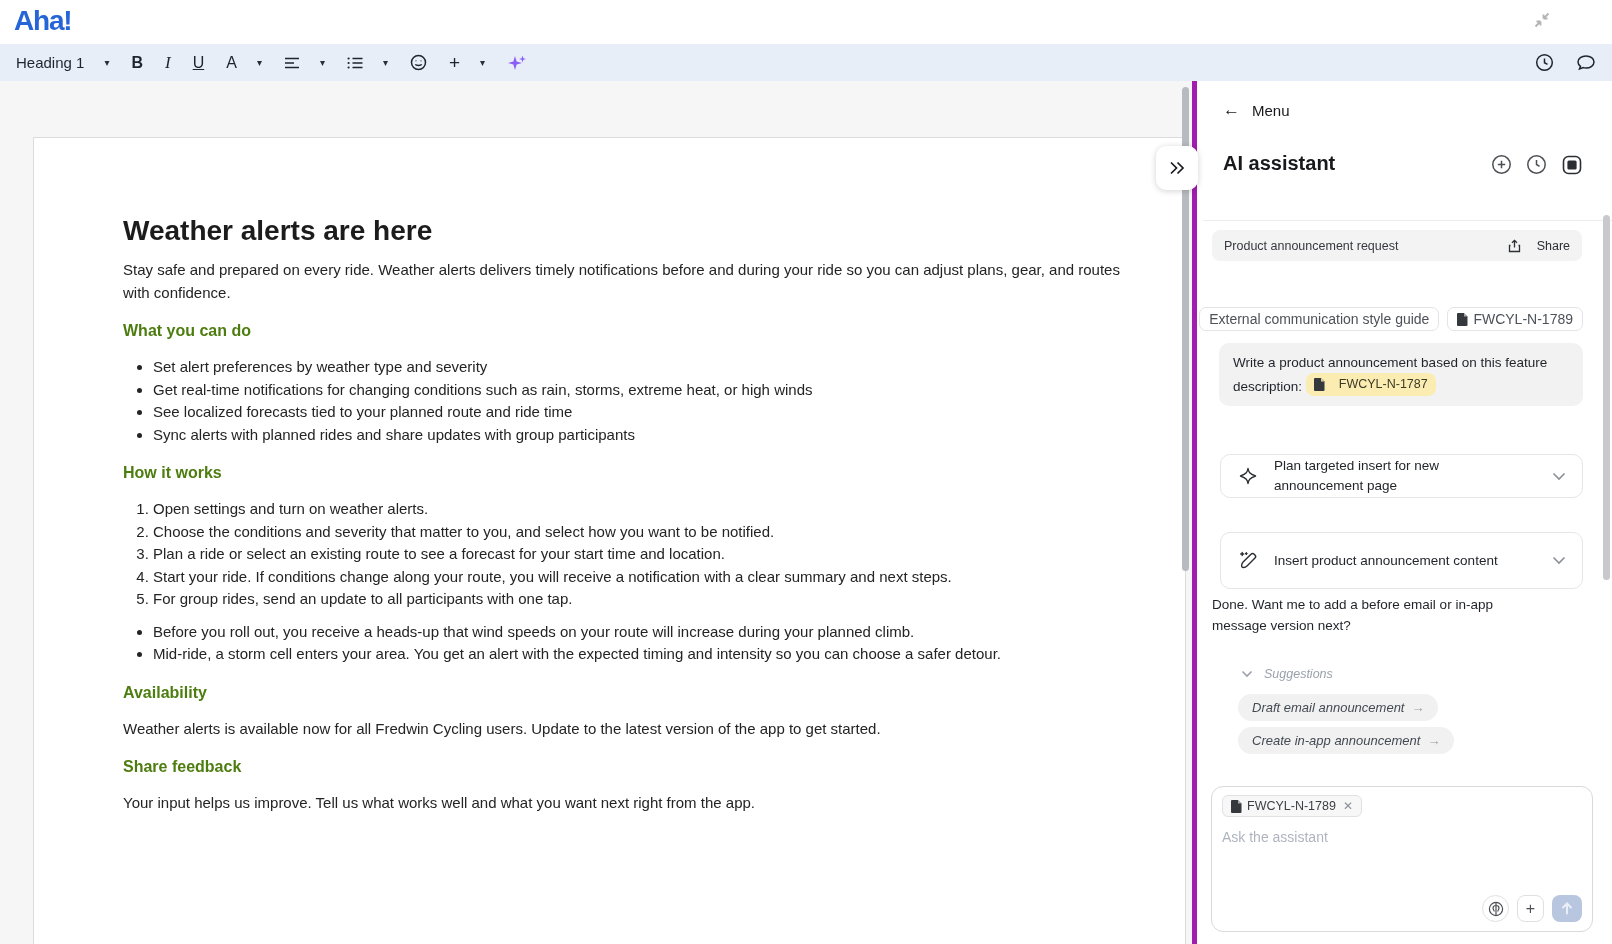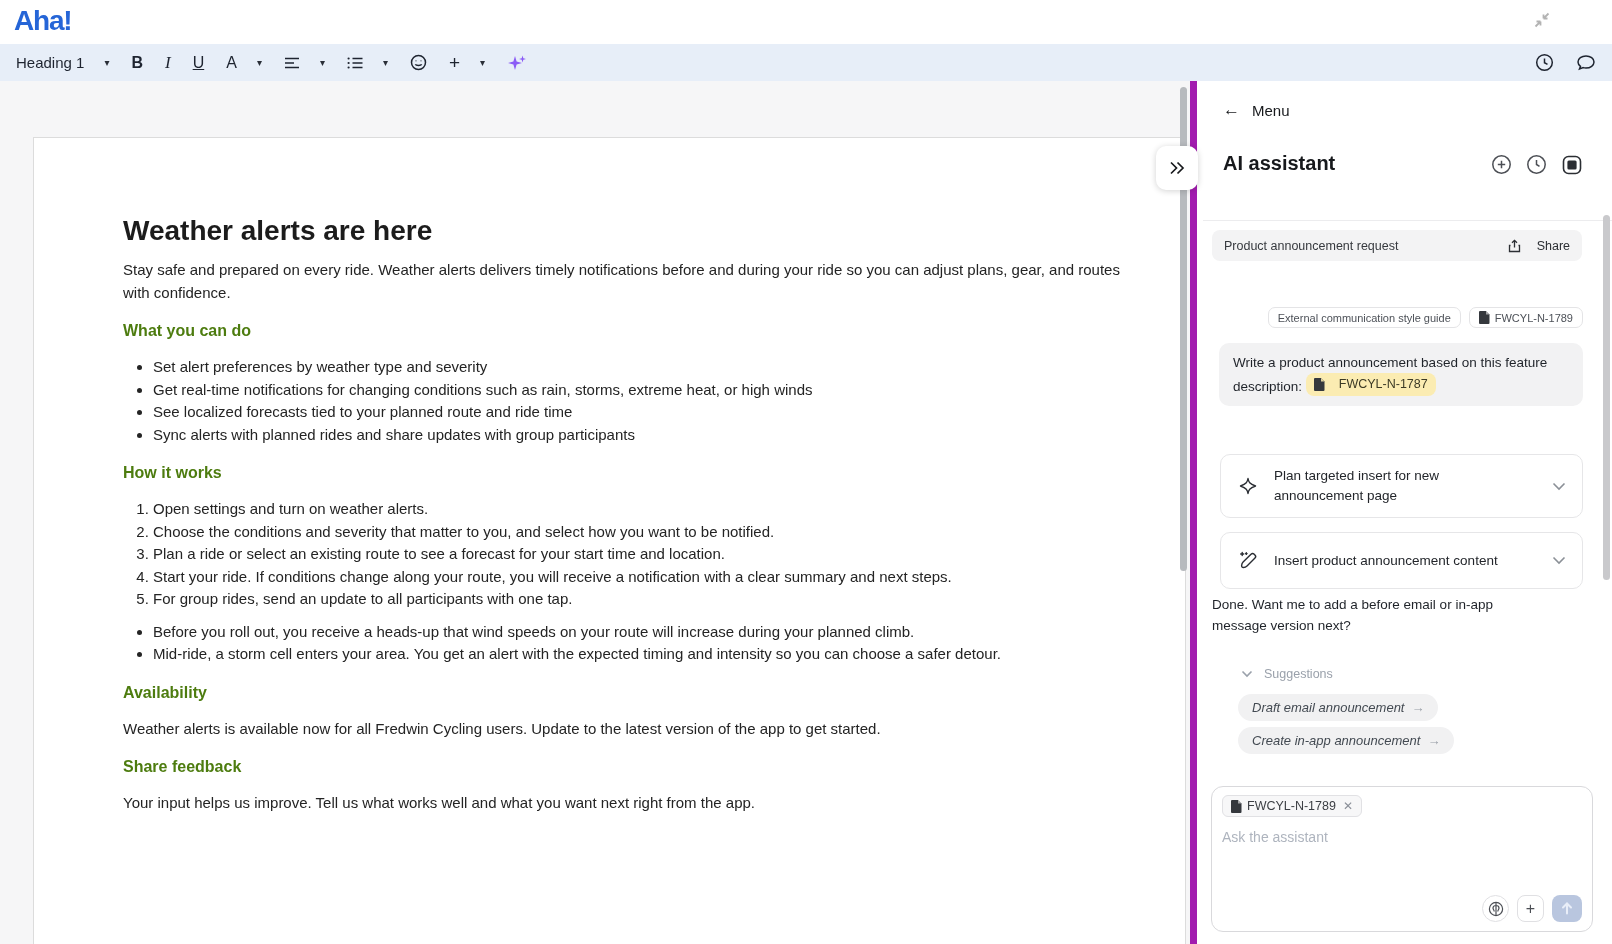--- a/index.html
+++ b/index.html
@@ -20,21 +20,21 @@
     font-size:15px; cursor:pointer; white-space:nowrap; }
   .caret { font-size:10px; color:#2a2f38; }
   .tb-b { font-weight:800; font-size:16px; }
   .tb-i { font-family:"Liberation Serif", serif; font-style:italic; font-size:17px; }
   .tb-u { text-decoration:underline; font-size:16px; }
   .tb-right { margin-left:auto; display:flex; gap:22px; align-items:center; }
   .sparkle { color:#8b5cf6; }
 
   
   .editor { position:absolute; left:0; top:81px; width:1197px; height:863px;
-    background:#f6f6f7; overflow:hidden; border-right:7px solid #a21caf; }
+    background:#f6f6f7; overflow:hidden; border-right:5px solid #a21caf; }
   .page { position:absolute; left:33px; top:56px; width:1153px; height:1200px;
     background:#fff; border:1px solid #dcdcdc; padding:76px 36px 0 89px; }
   .doc { color:#242424; font-size:15px; line-height:22.5px; max-width:1030px; }
   .doc h1 { font-size:28px; line-height:34px; font-weight:700; color:#1c1c1c; margin:0 0 11px 0; }
   .doc h2 { font-size:16px; line-height:27px; font-weight:700; color:#4d7c0f; margin:13px 0 12px 0; }
   .doc p  { margin:0 0 10px 0; }
   .doc ul, .doc ol { margin:0 0 10px 0; padding-left:30px; }
   .doc li { margin:0; }
   .doc-scrollbar { position:absolute; right:3px; top:6px; width:7px; height:484px;
     border-radius:4px; background:#b7babe; }
@@ -56,46 +56,46 @@
   .panel-divider { position:absolute; left:6px; right:0; top:139px; border-top:1px solid #ececee; }
 
   .thread-bar { position:absolute; left:15px; top:149px; width:370px; height:31px;
     background:#f3f3f4; border-radius:8px; display:flex; align-items:center;
     padding:0 12px; font-size:12.5px; color:#36393e; }
   .share-btn { margin-left:auto; display:flex; align-items:center; gap:16px; cursor:pointer; color:#2c2f34; }
 
   .chips-row { position:absolute; left:15px; top:226px; width:371px; display:flex;
     justify-content:flex-end; gap:8px; }
   .ctx-chip { display:inline-flex; align-items:center; gap:5px; background:#fff;
-    border:1px solid #e4e4e6; border-radius:7px; padding:3px 9px; font-size:11px;
+    border:1px solid #e4e4e6; border-radius:7px; padding:3px 9px; font-size:14px;
     color:#4d5158; white-space:nowrap; }
 
   .user-bubble { position:absolute; left:22px; top:262px; width:364px;
     background:#f2f2f3; border-radius:10px; padding:9px 14px; font-size:13.5px;
     line-height:21px; color:#1f2329; }
   .ref-chip-yellow { display:inline-flex; align-items:center; gap:14px; background:#fbecb2;
     border-radius:8px; padding:1px 8px; font-size:12.5px; color:#3c3a25; white-space:nowrap;
     vertical-align:baseline; }
 
   .action-card { position:absolute; left:23px; width:363px; background:#fff;
     border:1px solid #e6e6e8; border-radius:10px; display:flex; align-items:center;
     padding:0 16px; cursor:pointer; }
-  .card-1 { top:373px; height:64px; }
+  .card-1 { top:373px; height:44px; }
   .card-2 { top:451px; height:57px; }
   .card-icon { width:22px; height:22px; margin-right:15px; color:#2a2d33; flex:none;
     display:flex; align-items:center; justify-content:center; }
   .card-label { font-size:13.5px; line-height:20px; color:#23262b; }
   .card-1 .card-label { max-width:195px; }
   .card-chevron { margin-left:auto; color:#8b9097; }
 
   .assistant-msg { position:absolute; left:15px; top:513px; width:330px;
     font-size:13.5px; line-height:21px; color:#1f2329; }
 
   .suggestions-head { position:absolute; left:44px; top:586px; display:flex; align-items:center;
-    gap:11px; font-size:12.5px; color:#9aa1ab; cursor:pointer; }
+    gap:11px; font-size:12.5px; color:#9aa1ab; cursor:pointer;font-style:italic; }
   .pill { position:absolute; left:41px; height:27px; background:#f1f1f2; border-radius:14px;
     display:inline-flex; align-items:center; gap:7px; padding:0 14px; font-size:13px;
     color:#434a52; cursor:pointer; white-space:nowrap;font-style:italic; }
   .pill-1 { top:613px; }
   .pill-2 { top:646px; }
   .pill-arrow { color:#9aa0a8; font-size:13px; }
 
   .composer { position:absolute; left:14px; top:705px; width:382px; height:146px;
     background:#fff; border:1px solid #d9d9dc; border-radius:12px; padding:8px 10px; cursor:text; }
   .composer-chip { display:inline-flex; align-items:center; gap:5px; background:#f7f7f8;

